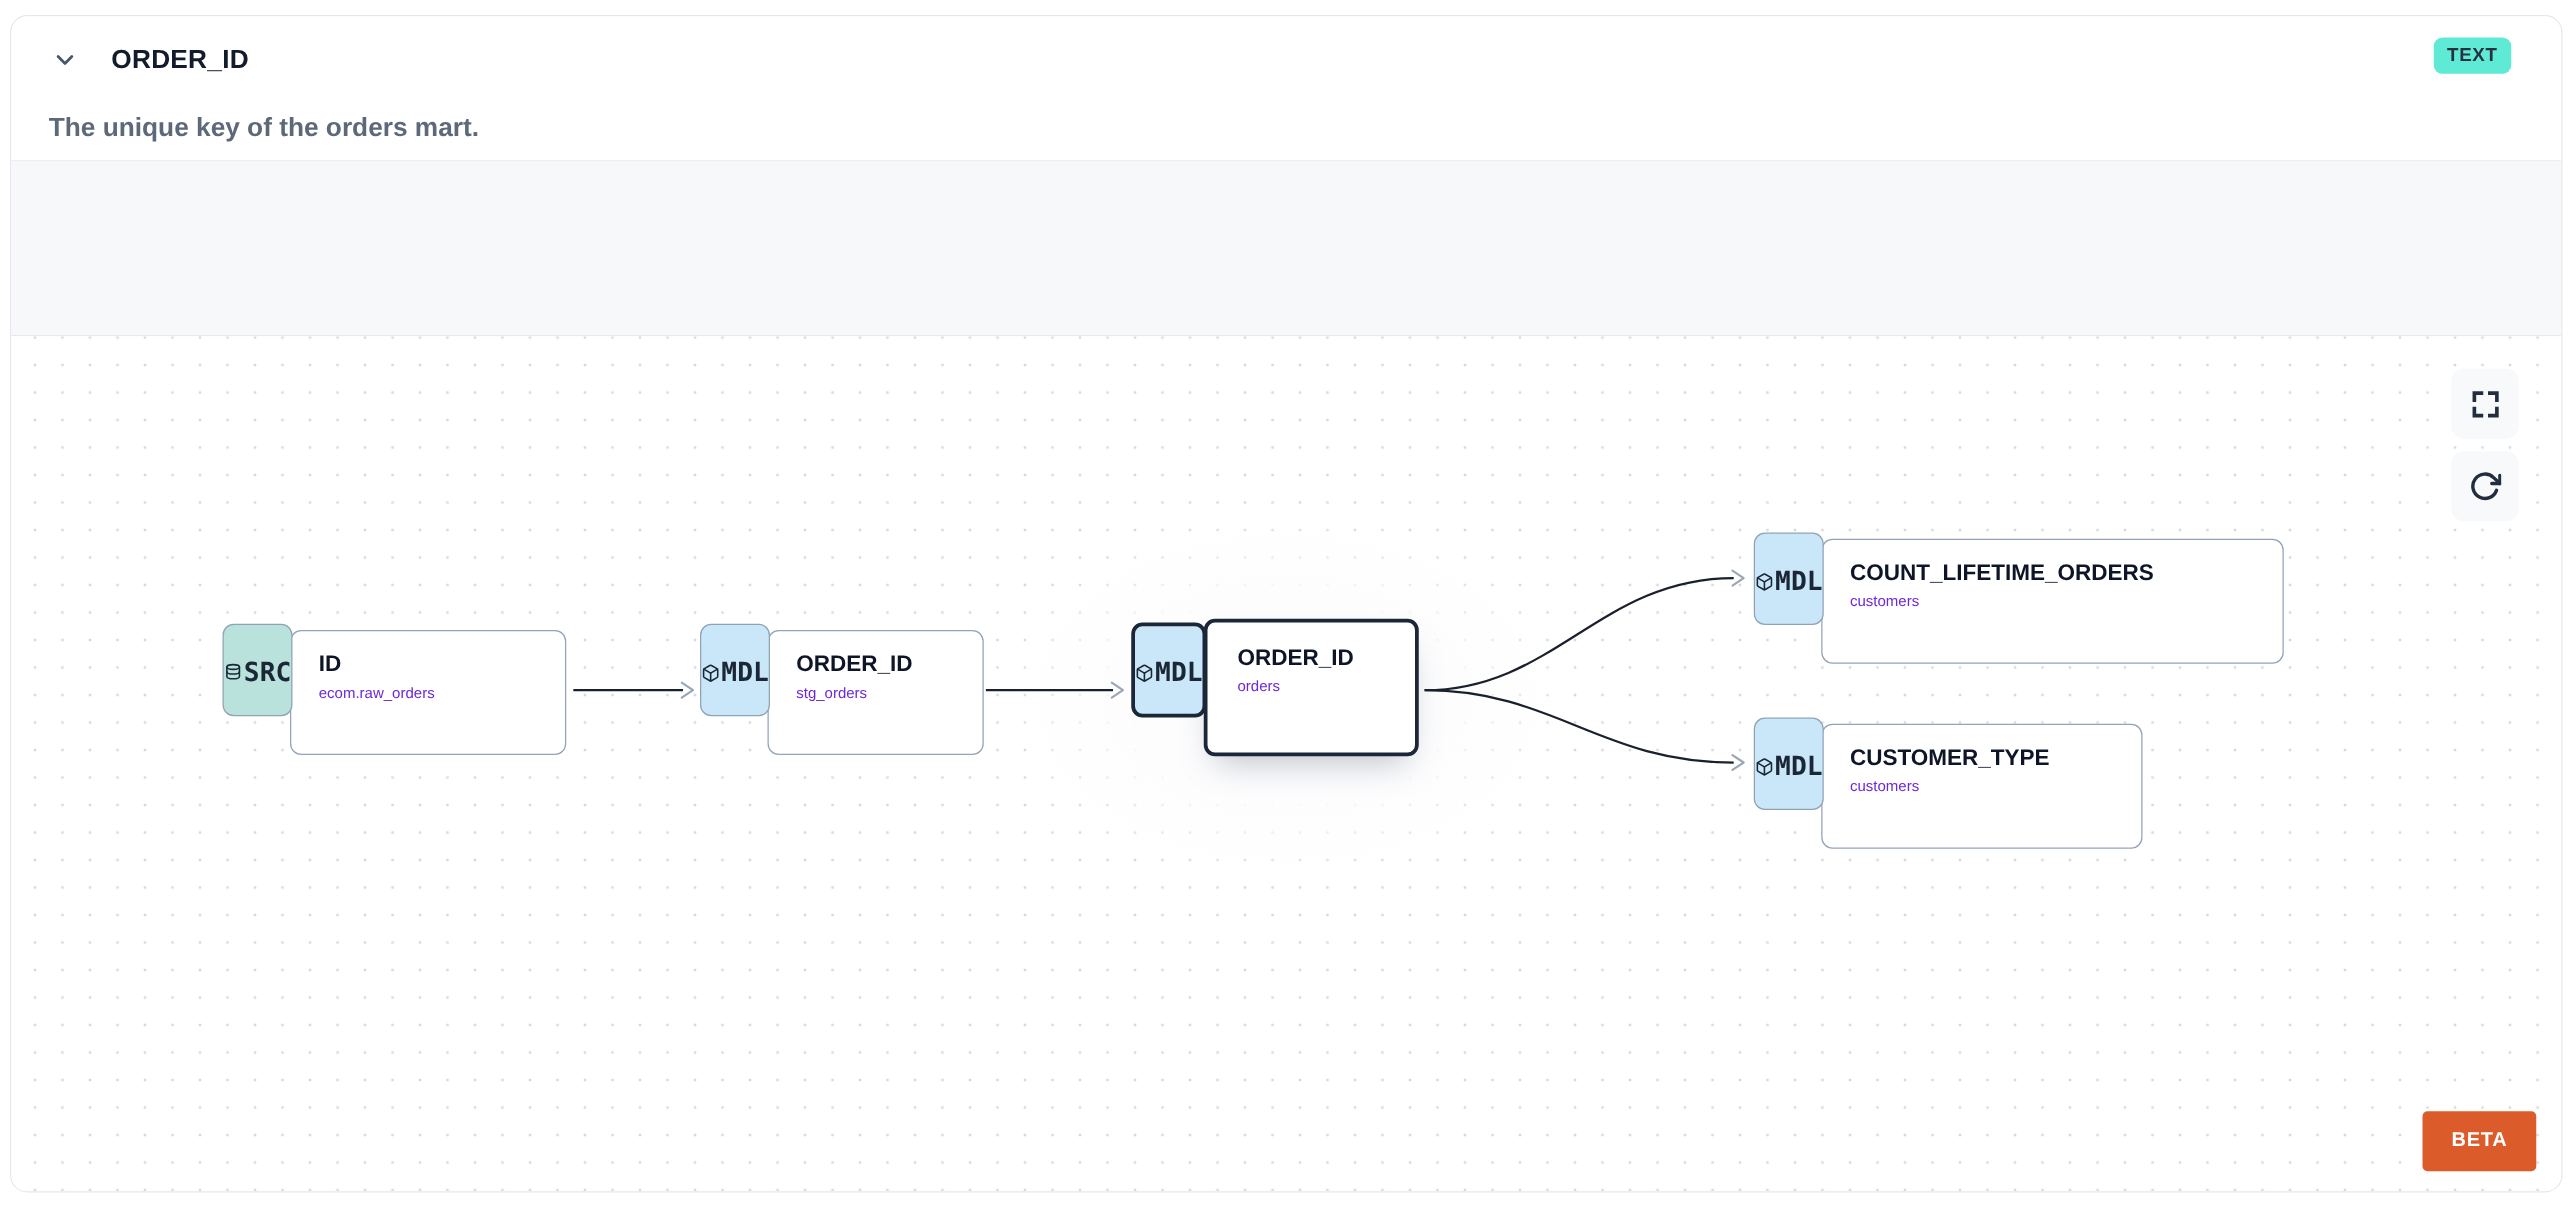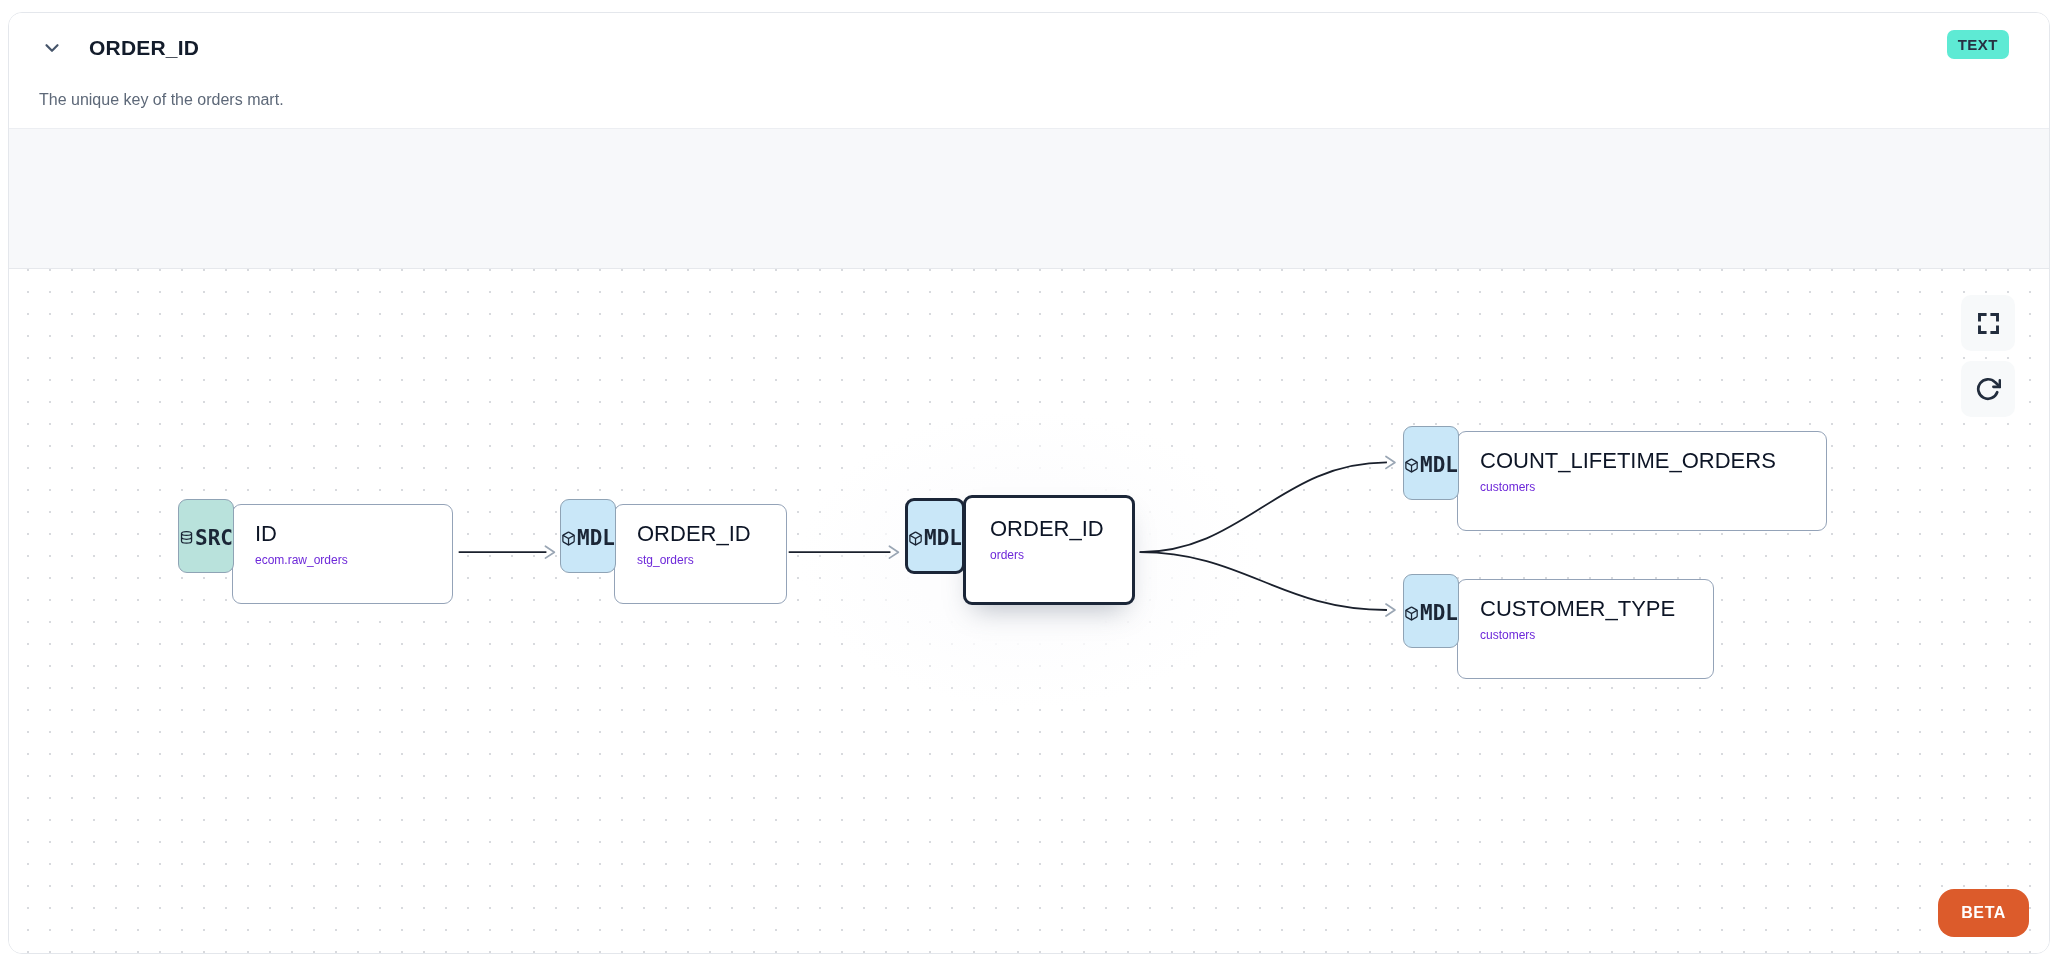--- a/index.html
+++ b/index.html
@@ -13,21 +13,21 @@
     display:flex; flex-direction:column; overflow:hidden; }
 
   
   .panel-header { position:relative; height:115px; background:#ffffff; flex:0 0 auto; }
   .title-row { position:absolute; left:30px; top:22px; display:flex; align-items:center; gap:24px; }
   .chevron-btn { width:26px; height:26px; display:flex; align-items:center; justify-content:center;
     background:none; border:none; cursor:pointer; color:#47566b; }
   .page-title { font-size:21px; font-weight:700; color:#131c2b; letter-spacing:.2px; }
   .type-badge { position:absolute; right:40px; top:17px; background:#5eead4; color:#273142;
     font-size:15px; font-weight:700; letter-spacing:.5px; padding:6px 11px; border-radius:7px; }
-  .description { position:absolute; left:30px; top:78px; font-size:16px; color:#5d6878; }
+  .description { position:absolute; left:30px; top:78px; font-size:21px; color:#5d6878;font-weight:bold; }
 
   
   .tests { height:141px; background:#f7f8fa; border-top:1px solid #eceef2; border-bottom:1px solid #e6e8ec;
     padding:31px 0 0 30px; display:flex; flex-direction:column; gap:24px; flex:0 0 auto; }
   .test-row { display:flex; align-items:center; gap:13px; height:24px; }
   .check-circle { width:22px; height:22px; flex:0 0 auto; }
   .test-link { font-size:16.5px; font-weight:500; color:#2c7a72; text-decoration:underline;
     text-underline-offset:4px; letter-spacing:.4px; cursor:pointer; }
 
   
@@ -44,34 +44,34 @@
   .node { position:absolute; }
   .badge { position:absolute; left:0; top:0; width:56px; height:74px; border-radius:9px;
     border:1px solid #8fa3b5; display:flex; flex-direction:row; align-items:center;
     justify-content:center; gap:1px; padding-top:4px; color:#1e2a3b; }
   .badge.teal { background:#b9e2dc; }
   .badge.blue { background:#c9e7f8; }
   .badge-label { font-family:"DejaVu Sans Mono", monospace; font-size:21px; font-weight:600;
     letter-spacing:0; color:#1b2636; line-height:1; }
   .card { position:absolute; left:54px; top:5px; background:#ffffff; border:1px solid #94a3b8;
     border-radius:9px; padding:15px 22px 13px 22px; min-height:100px; white-space:nowrap; }
-  .node-title { font-size:22px; font-weight:400; color:#0d1526; line-height:1.3; }
+  .node-title { font-size:18px; font-weight:700; color:#0d1526; line-height:1.3; }
   .node-subtitle { font-size:12px; color:#6d28d9; margin-top:4px; line-height:1.3; }
 
   .node.selected .badge { width:60px; height:76px; border:3px solid #1b2638; }
   .node.selected .card { left:58px; top:-3px; border:3px solid #1b2638; min-height:110px;
     padding:17px 24px 14px 24px; box-shadow:0 14px 26px -10px rgba(71,85,105,.38); }
 
   
   .canvas-controls { position:absolute; top:26px; right:34px; display:flex; flex-direction:column; gap:10px; }
   .ctrl-btn { width:54px; height:56px; border:none; border-radius:10px; background:#f7f9fa;
     display:flex; align-items:center; justify-content:center; color:#222d3d; cursor:pointer; }
 
   .beta-pill { position:absolute; right:20px; bottom:16px; background:#dc5b2b; color:#ffffff;
-    font-size:16px; font-weight:700; letter-spacing:.6px; padding:16px 23px; border-radius:16px;
+    font-size:16px; font-weight:700; letter-spacing:.6px; padding:16px 23px; border-radius:4px;
     border:none; cursor:pointer; line-height:1; }
 </style>
 </head>
 <body>
 
 <div class="stage">
   <div class="panel">
 
     <div class="panel-header">
       <div class="title-row">

